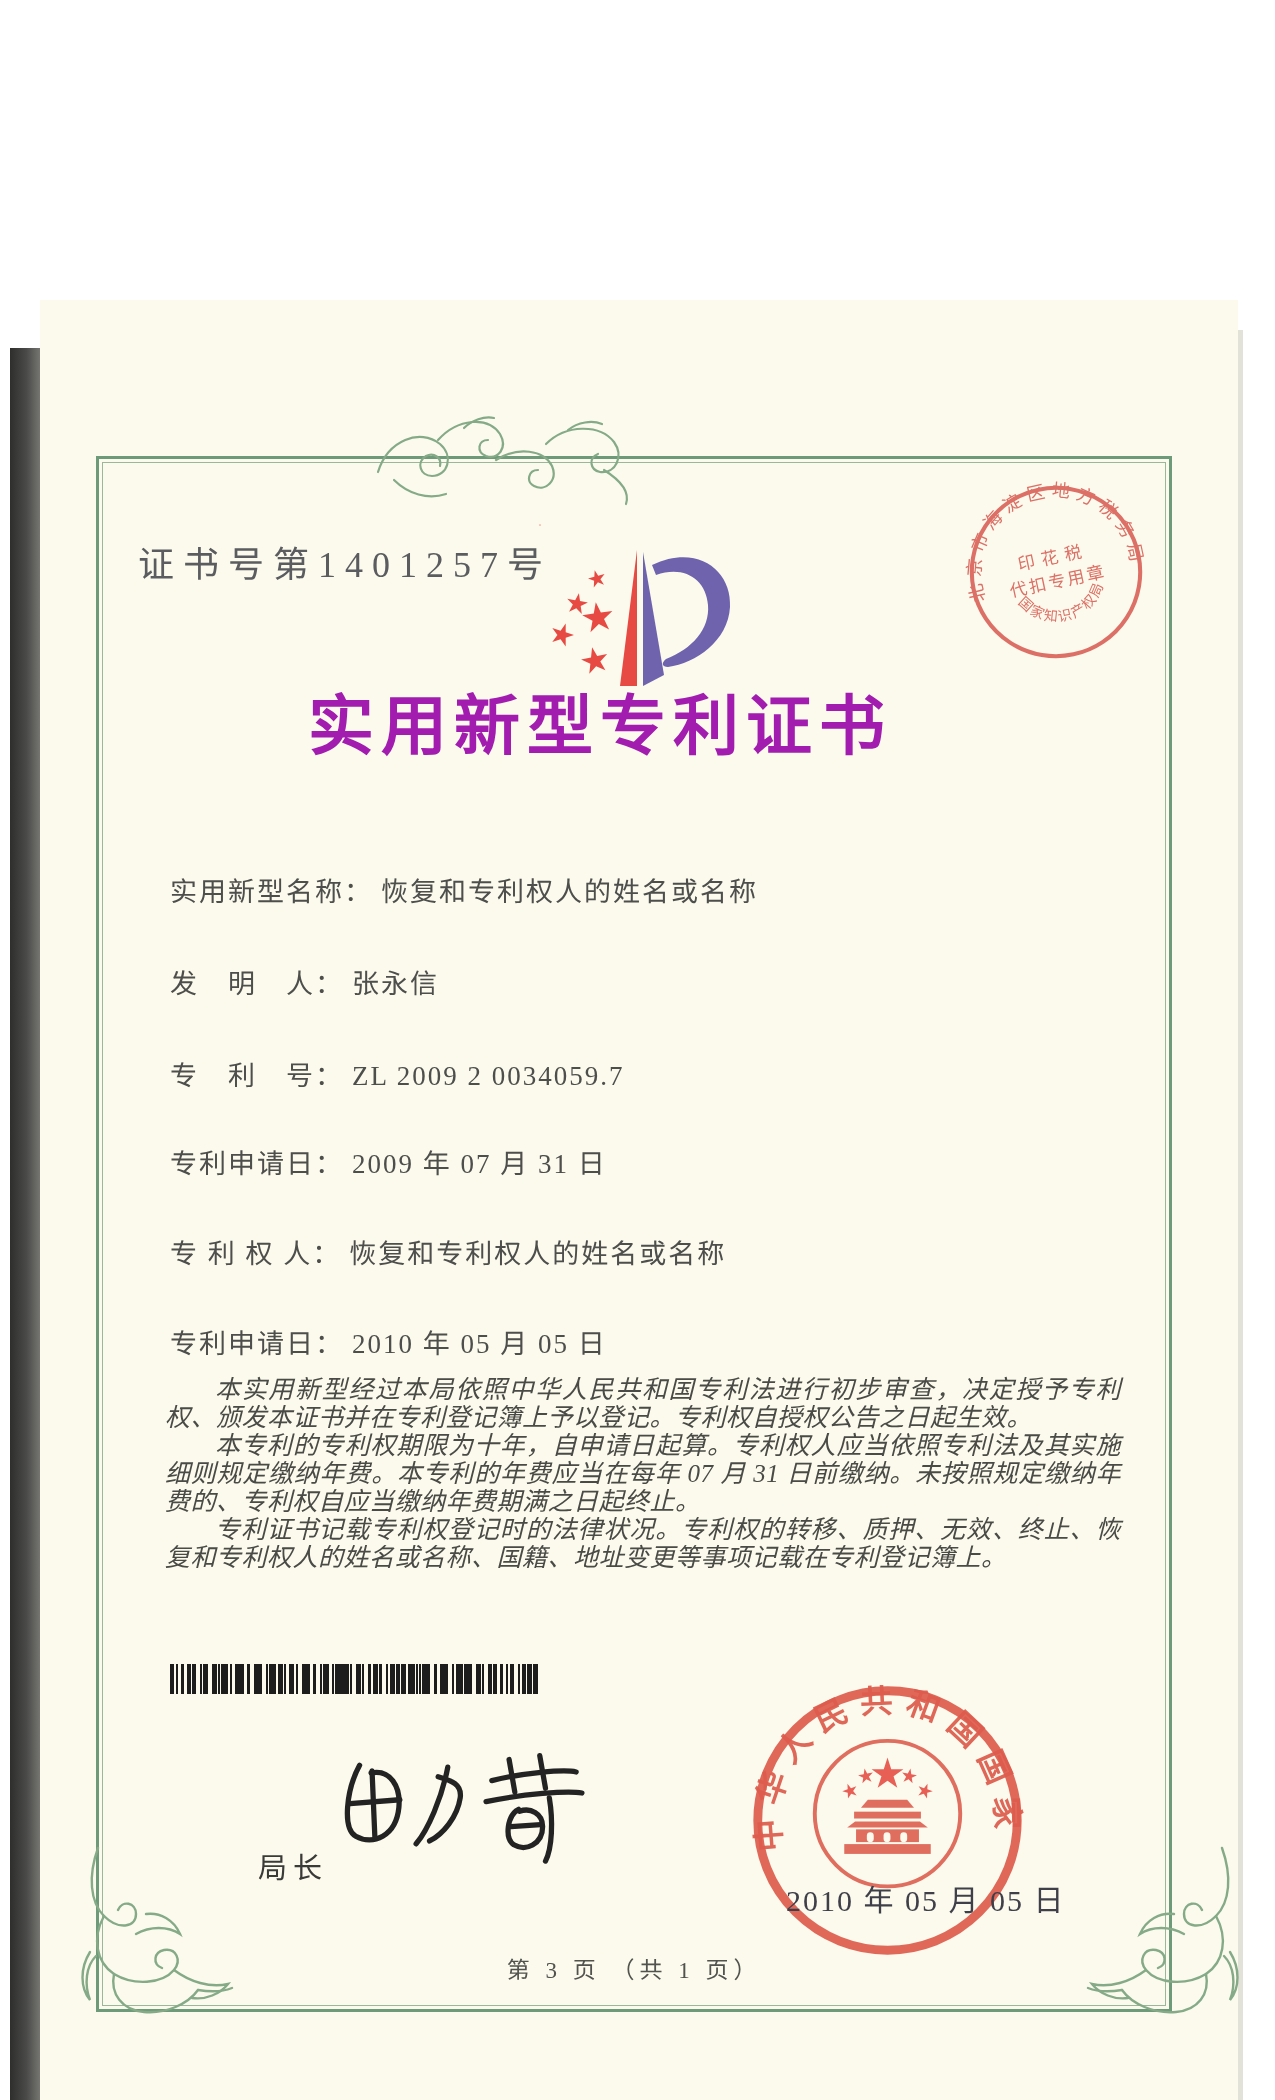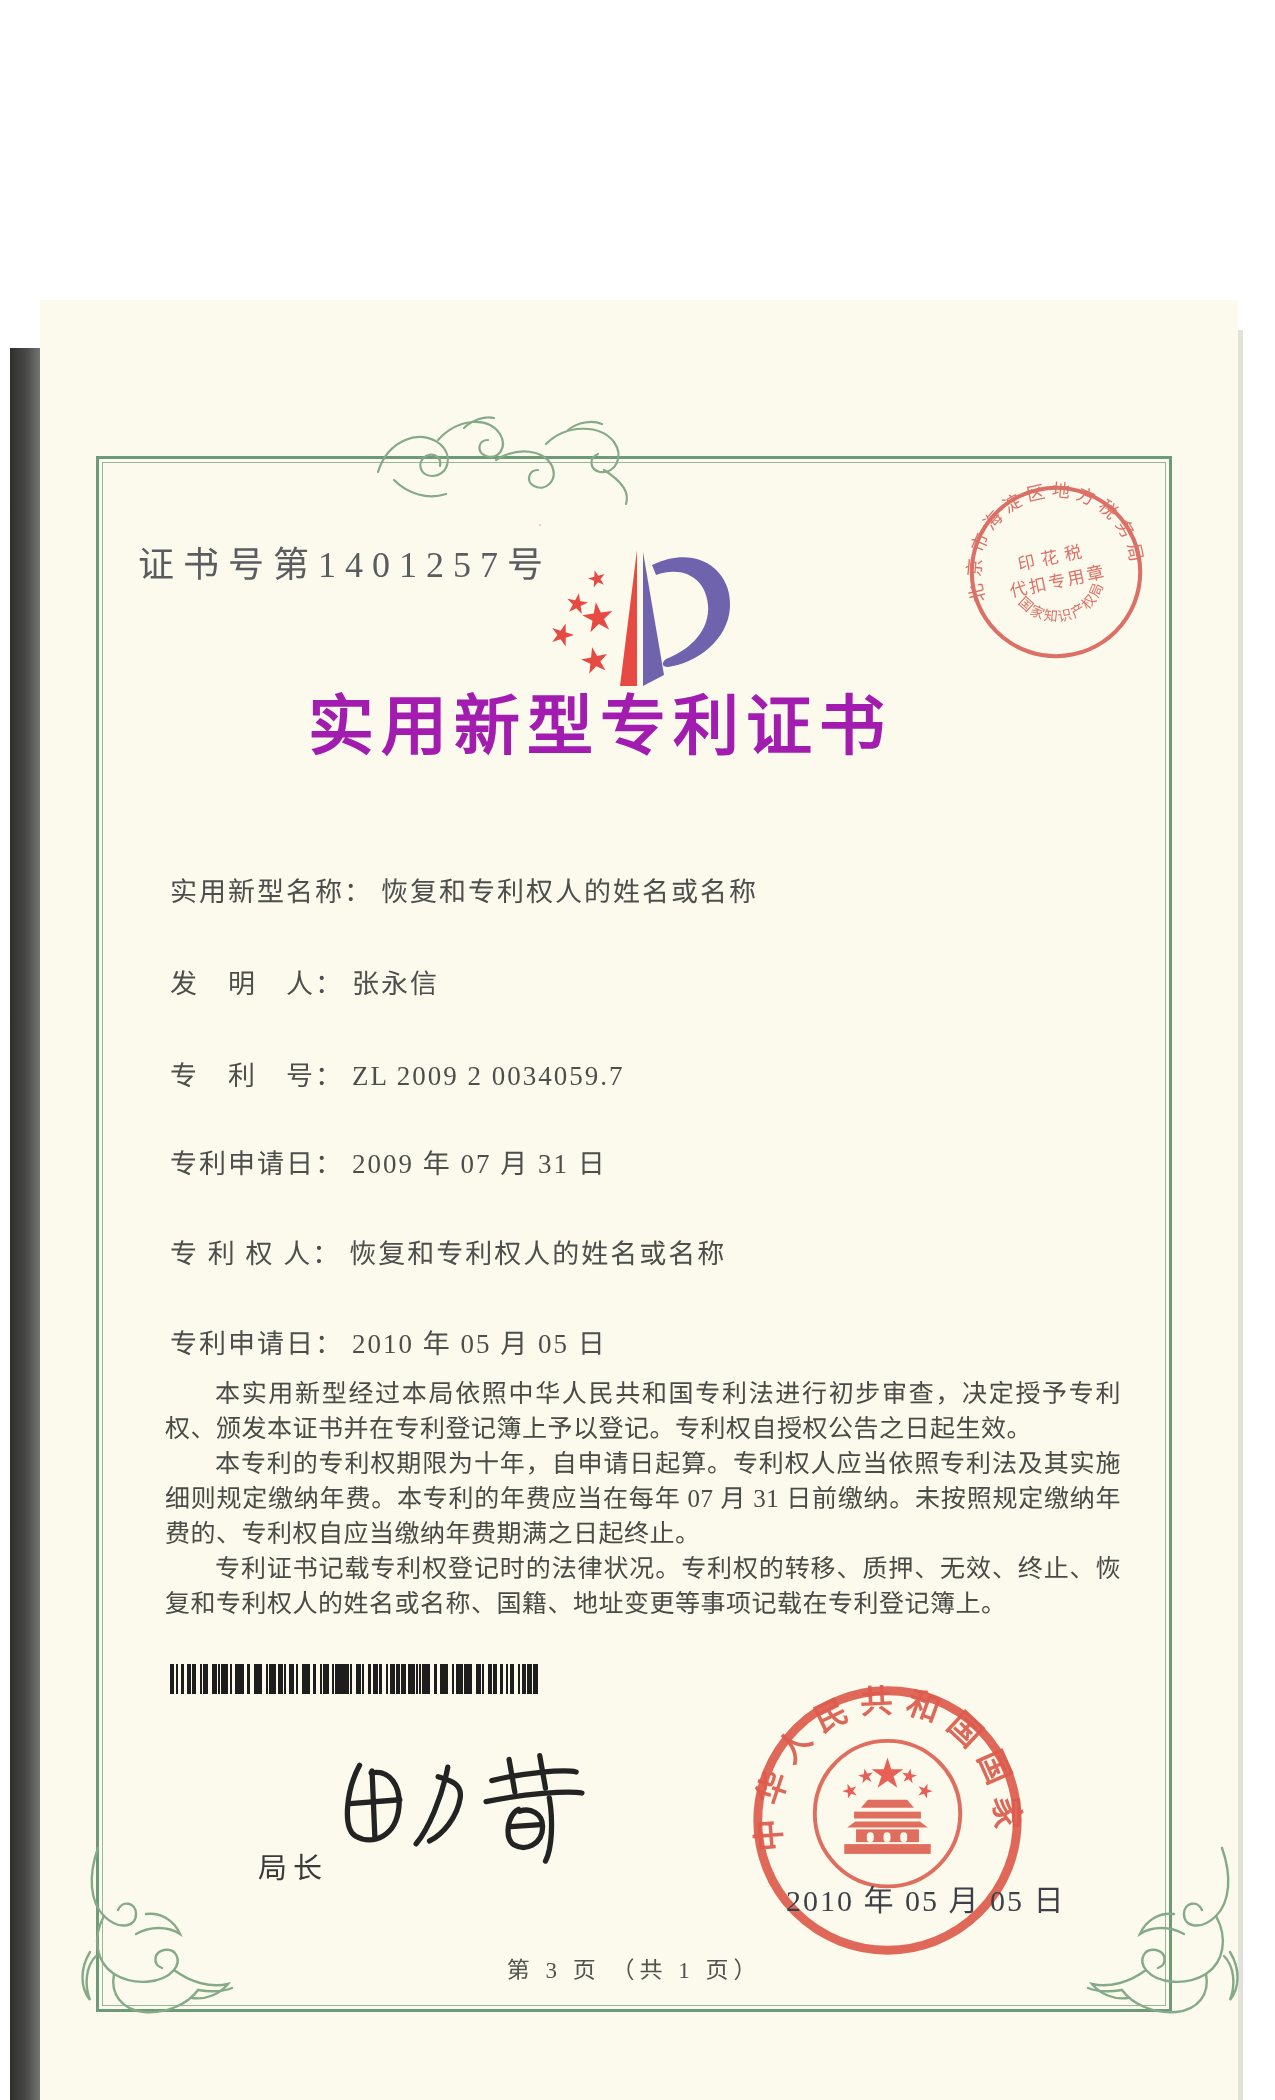--- a/index.html
+++ b/index.html
@@ -21,22 +21,22 @@
 
   .cert-no{left:138px;top:535px;font-size:36px;letter-spacing:9px;color:#5b5c60;}
 
   .title{left:95px;top:672px;width:1010px;text-align:center;font-size:66px;
          letter-spacing:7px;color:#a21caf;font-weight:600;}
 
   .field{left:170px;font-size:27px;color:#4e4e4c;letter-spacing:2px;white-space:nowrap;}
   .field .val{margin-left:8px;}
 
   .body-text{left:165px;top:1376px;width:956px;}
-  .body-text p{font-size:25px;line-height:35px;letter-spacing:.5px;color:var(--ink);
-               text-indent:2em;text-align:justify;}
+  .body-text p{font-size:25px;line-height:28px;letter-spacing:.5px;color:var(--ink);
+               text-indent:2em;text-align:justify;font-style:italic;}
 
   .barcode{left:170px;top:1664px;width:372px;height:30px;
     background:
       repeating-linear-gradient(90deg,#1d1d1d 0 2px,transparent 2px 6px),
       repeating-linear-gradient(90deg,#1d1d1d 0 3px,transparent 3px 11px),
       repeating-linear-gradient(90deg,#1d1d1d 0 4px,transparent 4px 17px),
       repeating-linear-gradient(90deg,transparent 0 19px,#1d1d1d 19px 21px,transparent 21px 23px);}
 
   .chief{left:258px;top:1844px;font-size:29px;color:#3a3a38;letter-spacing:6px;}
   .seal-date{left:786px;top:1876px;font-size:30px;color:#3f3f4a;letter-spacing:2px;z-index:6;}

